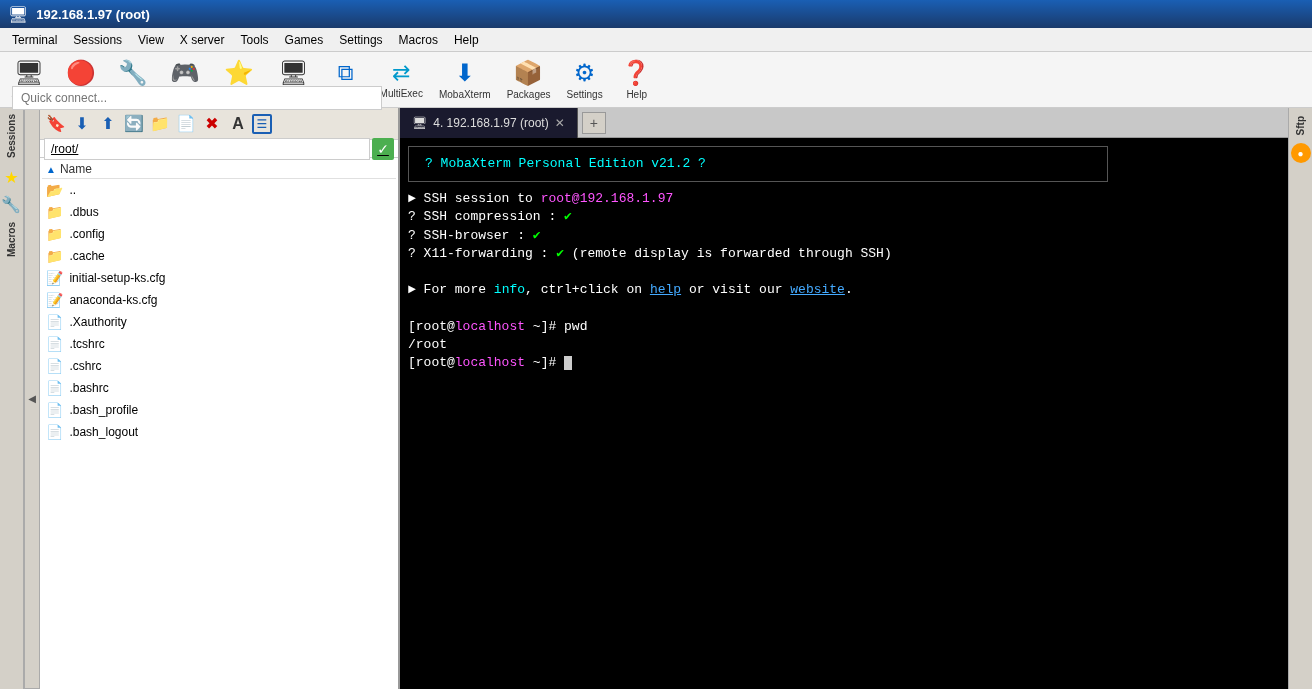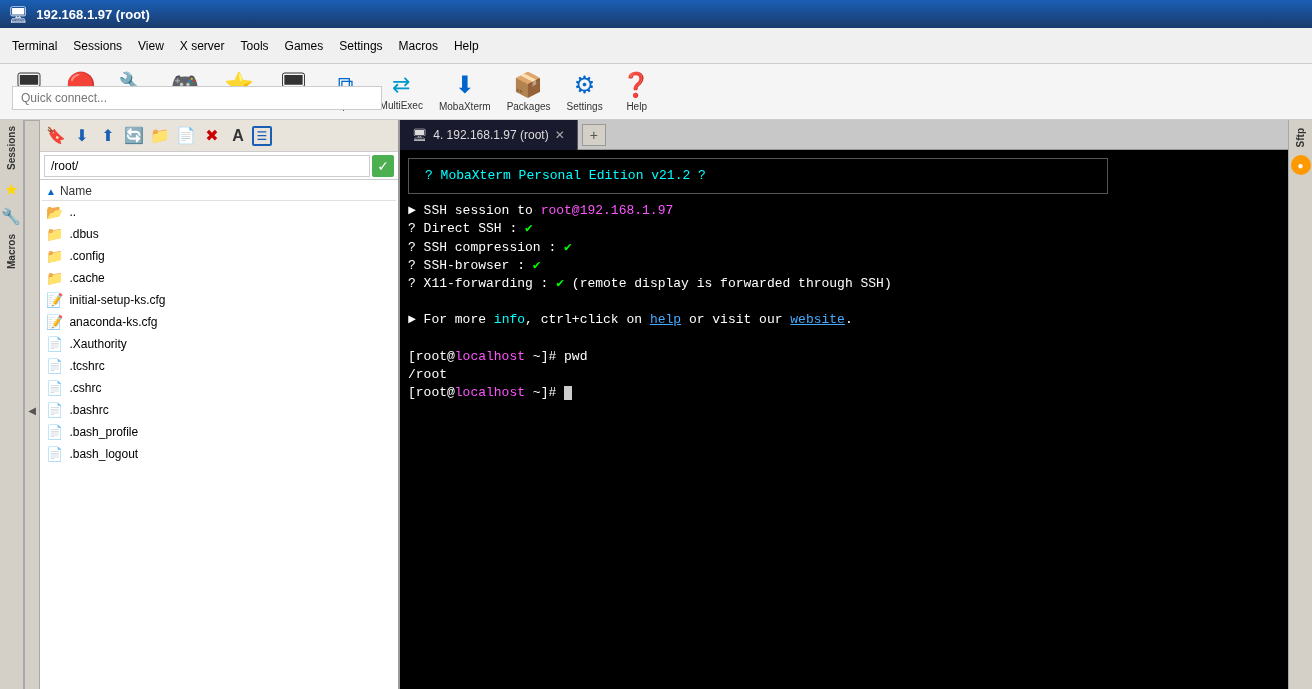--- a/index.html
+++ b/index.html
@@ -17,21 +17,21 @@
     }
     .title-bar-text { font-size: 13px; font-weight: bold; flex: 1; }
 
     
     .menu-bar {
       background: #f0f0f0;
       border-bottom: 1px solid #ccc;
       display: flex;
       align-items: center;
       padding: 2px 4px;
-      height: 36px;
+      height: 24px;
     }
     .menu-item {
       padding: 2px 8px;
       cursor: pointer;
       font-size: 12px;
       border-radius: 3px;
     }
 
     
     .toolbar {
@@ -101,21 +101,22 @@
       border-radius: 2px;
       font-size: 14px;
     }
 
     .path-bar {
       background: white;
       border-bottom: 1px solid #ccc;
       padding: 2px 4px;
       display: flex;
       align-items: center;
-      height: 28px;
+      height: 18px;
+      text-decoration: underline;
     }
     .path-input {
       flex: 1;
       border: 1px solid #ccc;
       padding: 2px 6px;
       font-size: 12px;
       height: 22px;
     }
     .path-go-btn {
       width: 22px;
@@ -487,23 +488,20 @@
         <div>
           <span class="t-cyan">? MobaXterm Personal Edition v21.2 ?</span>
         </div>
       </div>
 
       
       <div>
         <span class="t-white">  ► SSH session to </span><span class="t-magenta">root@192.168.1.97</span>
       </div>
       <div>
-        <span class="t-white">    ? Direct SSH      :  </span><span class="t-green">✔</span>
-      </div>
-      <div>
         <span class="t-white">    ? SSH compression :  </span><span class="t-green">✔</span>
       </div>
       <div>
         <span class="t-white">    ? SSH-browser     :  </span><span class="t-green">✔</span>
       </div>
       <div>
         <span class="t-white">    ? X11-forwarding  :  </span><span class="t-green">✔</span><span class="t-white">   (remote display is forwarded through SSH)</span>
       </div>
 
       <br>

